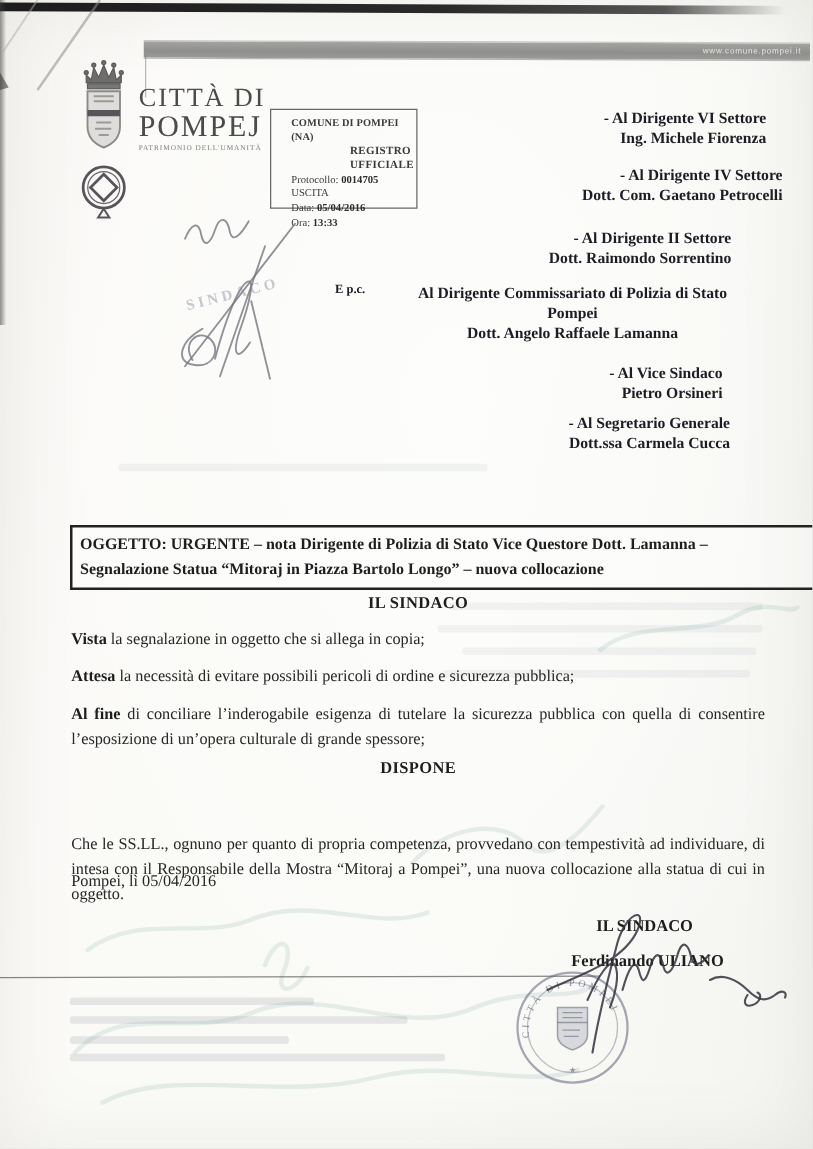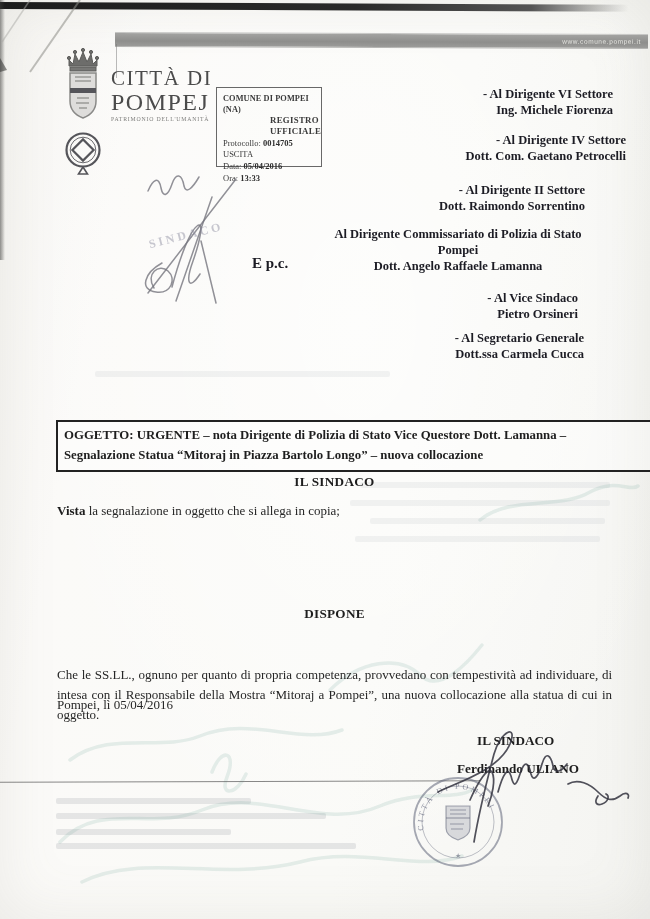--- a/index.html
+++ b/index.html
@@ -29,33 +29,33 @@
     color:rgba(245,245,240,.85);letter-spacing:.6px;padding-right:7px;}
   .vline-artifact{position:absolute;top:44px;left:116px;width:1px;height:34px;background:rgba(120,120,120,.5);}
   
   .crest{position:absolute;top:46px;left:63px;}
   .unesco{position:absolute;top:130px;left:62px;}
   .logo-text{position:absolute;top:68px;left:111px;line-height:1;color:#4b4b4b;}
   .logo-text .l1{font-size:21px;letter-spacing:1.5px;}
   .logo-text .l2{font-size:24px;letter-spacing:1.5px;margin-top:1px;}
   .logo-text .tag{font-size:5.8px;letter-spacing:.8px;color:#7d7d7b;margin-top:3px;}
   
-  .registry{position:absolute;top:87px;left:216px;width:106px;height:80px;
-    border:1px solid rgba(55,55,55,.75);padding:5px 0 0 6px;box-sizing:border-box;
+  .registry{position:absolute;top:87px;left:216px;width:118px;height:80px;
+    border:1px solid rgba(55,55,55,.75);padding:5px 0 0 16px;box-sizing:border-box;
     font-size:8.5px;line-height:11px;color:#3a3a3a;}
   .registry .b{font-weight:bold;color:#2e2e2e;}
   .registry .org{font-weight:bold;font-size:8.3px;letter-spacing:.1px;}
   .registry .reg{font-weight:bold;font-size:8.8px;padding-left:7px;letter-spacing:.3px;margin-left:40px;}
   .registry .row{margin-top:1px;}
   
   .rcpt{position:absolute;text-align:right;font-weight:bold;font-size:12.5px;
     line-height:16px;color:#1c1c24;white-space:nowrap;}
   .rcpt-cc-lines{position:absolute;left:323px;right:57px;text-align:center;
     font-weight:bold;font-size:12.5px;line-height:16px;color:#1c1c24;}
-  .cc-prefix{position:absolute;left:252px;font-weight:bold;font-size:15px;color:#1c1c24;margin-top:29px;}
+  .cc-prefix{position:absolute;left:268px;font-weight:bold;font-size:10px;color:#1c1c24;}
   
   .scribble{position:absolute;top:165px;left:100px;}
   .faint-stamp{position:absolute;top:228px;left:148px;transform:rotate(-14deg);
     color:rgba(140,140,158,.48);font-weight:bold;font-size:12px;letter-spacing:3px;}
   
   .subject{position:absolute;top:420px;left:56px;width:616px;box-sizing:border-box;
     border:2px solid #222;padding:4px 7px 5px 6px;font-weight:bold;font-size:12.8px;
     line-height:19.5px;color:#1e1e1e;white-space:nowrap;background:rgba(255,255,255,.35);}
   
   .center-head{position:absolute;left:57px;width:555px;text-align:center;
@@ -204,20 +204,26 @@
   <div class="subject">
     <div>OGGETTO: URGENTE – nota Dirigente di Polizia di Stato Vice Questore Dott. Lamanna –</div>
     <div>Segnalazione Statua “Mitoraj in Piazza Bartolo Longo” – nuova collocazione</div>
   </div>
 
   <div class="center-head" style="top:474px;">IL SINDACO</div>
 
   <div class="para" style="top:501px;">
     <b>Vista</b><span> la segnalazione in oggetto che si allega in copia;</span>
   </div>
+  <div class="para" style="top:531px;">
+    <b>Attesa</b><span> la necessità di evitare possibili pericoli di ordine e sicurezza pubblica;</span>
+  </div>
+  <div class="para" style="top:561px;">
+    <b>Al fine</b><span> di conciliare l’inderogabile esigenza di tutelare la sicurezza pubblica con quella di consentire l’esposizione di un’opera culturale di grande spessore;</span>
+  </div>
 
   <div class="center-head" style="top:606px;">DISPONE</div>
 
   <div class="para" style="top:632px;margin-top:33px;">Che le SS.LL., ognuno per quanto di propria competenza, provvedano con tempestività ad individuare, di intesa con il Responsabile della Mostra “Mitoraj a Pompei”,  una nuova collocazione alla statua di cui in oggetto.</div>
 
   <div class="dateline">Pompei, lì 05/04/2016</div>
 
   <div class="sig-role">IL SINDACO</div>
   <div class="sig-name">Ferdinando ULIANO</div>
   <div class="footer-line"></div>

